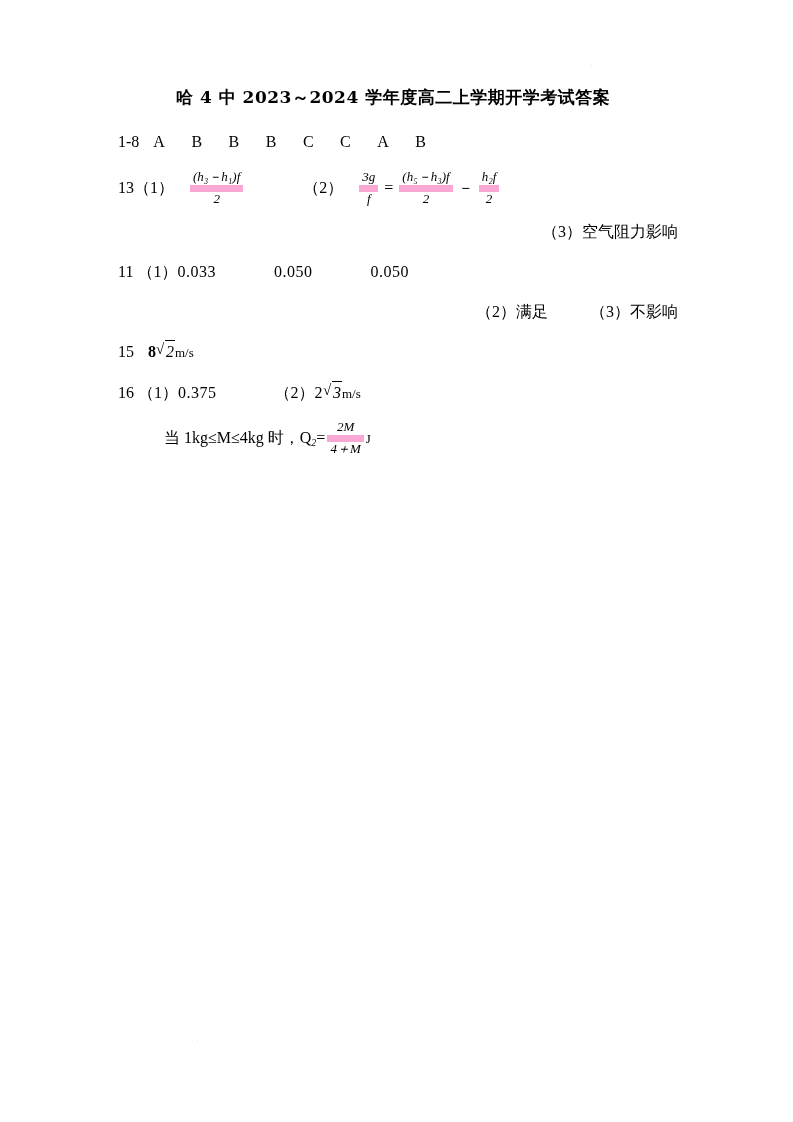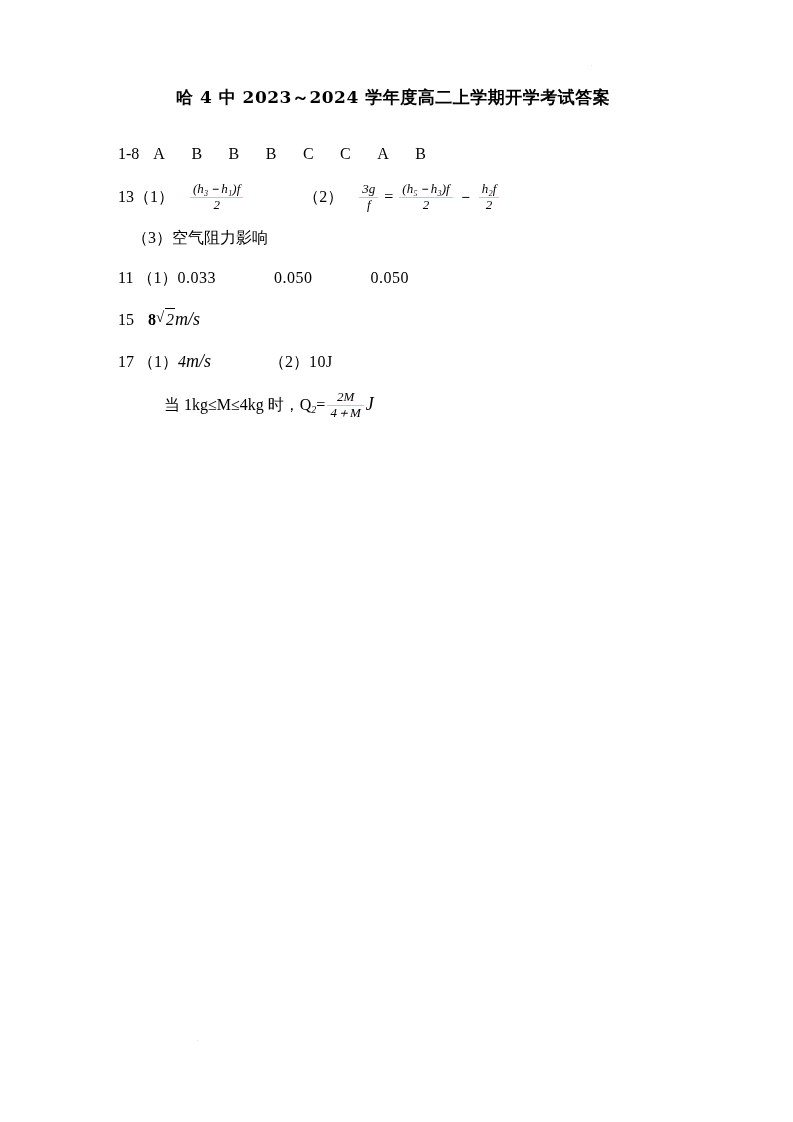--- a/index.html
+++ b/index.html
@@ -26,32 +26,33 @@
     position: absolute;
     left: 118px;
     top: 86px;
     width: 560px;
   }
   .doc-title {
     font-family: "DejaVu Serif", serif;
     font-weight: bold;
     font-size: 17px;
     letter-spacing: 0.5px;
-    margin: 0 0 34px 0;
+    margin: 0 0 22px 0;
     padding-left: 58px;
     white-space: nowrap;
   }
   .line {
     font-size: 16px;
     line-height: 1.35;
     margin-bottom: 18px;
     white-space: nowrap;
   }
   .line.indent {
     padding-left: 14px;
+    text-align: right;
   }
   .line.indent2 {
     padding-left: 46px;
   }
   .mono-ans {
     font-family: "Liberation Serif", serif;
     letter-spacing: 0.5px;
   }
   .sp-1 { display: inline-block; width: 14px; }
   .sp-2 { display: inline-block; width: 26px; }
@@ -66,21 +67,21 @@
     font-style: italic;
     font-size: 13px;
     line-height: 1.15;
     margin: 0 2px;
     position: relative;
     top: -1px;
   }
   .frac .num {
     display: block;
     padding: 0 3px;
-    border-bottom: 1px solid #f9a8d4;
+    border-bottom: 7px solid #f9a8d4;
   }
   .frac .den {
     display: block;
     padding: 0 3px;
   }
   .ital { font-style: italic; }
   .sub { font-size: 10px; vertical-align: -3px; font-style: italic;}
   .eqsign { padding: 0 4px; }
   .minus { padding: 0 3px; }
 
@@ -98,22 +99,21 @@
     top: -1px;
     font-size: 15px;
     font-style: normal;
   }
   .sqrt > .rad {
     display: inline-block;
     border-top: 1px solid #000;
     padding: 0 1px;
   }
   .unit {
-    font-style: italic;
-    font-size: 18px;
+    font-size: 13px;
   }
   .bold-num { font-weight: bold; }
   .faint-dot {
     position: absolute;
     color: #d8d8d8;
     font-size: 9px;
   }
 </style>
 </head>
 <body>
@@ -135,29 +135,32 @@
     <div class="line" style="margin-bottom:14px;">
       <span>13（1）</span><span class="sp-1"></span><span class="frac"><span class="num">(h₃－h₁)f</span><span class="den">2</span></span><span class="sp-4"></span><span>（2）</span><span class="sp-1"></span><span class="frac"><span class="num">3g</span><span class="den">f</span></span><span class="eqsign">=</span><span class="frac"><span class="num">(h₅－h₃)f</span><span class="den">2</span></span><span class="minus">－</span><span class="frac"><span class="num">h₂f</span><span class="den">2</span></span>
     </div>
 
     <div class="line indent">（3）空气阻力影响</div>
 
     <div class="line">
       <span>11 （1）</span><span class="mono-ans">0.033</span><span class="sp-4"></span><span class="mono-ans">0.050</span><span class="sp-4"></span><span class="mono-ans">0.050</span>
     </div>
 
+    <div class="line indent">
+      <span>（2）满足</span><span class="sp-3"></span><span>（3）不影响</span>
+    </div>
 
     <div class="line">
       <span>15</span><span class="sp-1"></span><span class="bold-num">8</span><span class="sqrt"><span class="rad">2</span></span><span class="unit">m/s</span>
     </div>
 
+    <div class="line">
+      <span>16 （1）</span><span class="mono-ans">0.375</span><span class="sp-4"></span><span>（2）</span><span class="mono-ans">2</span><span class="sqrt"><span class="rad">3</span></span><span class="unit">m/s</span>
+    </div>
 
-    <div class="line">
-      <span>17 （1）</span><span class="ital">4</span><span class="unit">m/s</span><span class="sp-4"></span><span>（2）</span><span class="mono-ans">10J</span>
-    </div>
 
 
     <div class="line indent2">
       <span>当 1kg≤M≤4kg 时，</span><span>Q</span><span class="sub">2</span><span>=</span><span class="frac"><span class="num">2M</span><span class="den">4＋M</span></span><span class="unit">J</span>
     </div>
 
   </div>
 </div>
 
 </body></html>

